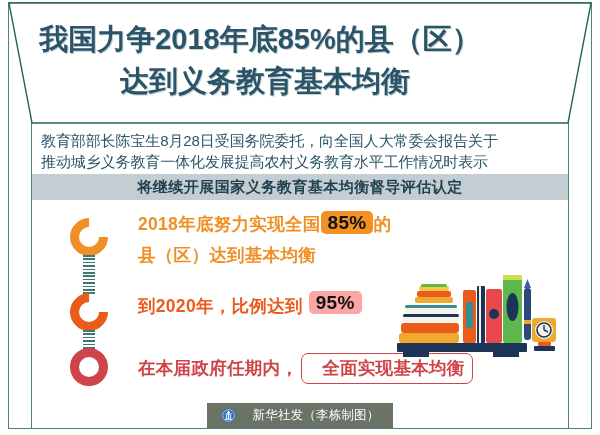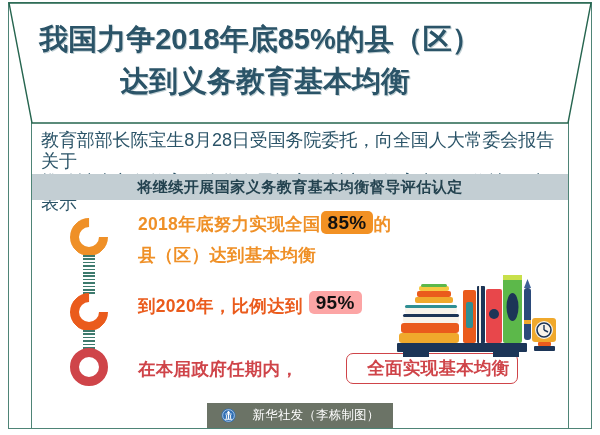--- a/index.html
+++ b/index.html
@@ -72,21 +72,21 @@
   }
   .title-line2 { padding-left: 10px; }
 
   
   .lead {
     position: absolute;
     left: 41px;
     top: 130px;
     width: 518px;
     color: #2b5468;
-    font-size: 18px;
+    font-size: 15px;
     line-height: 21px;
     letter-spacing: -0.1px;
   }
 
   
   .banner {
     position: absolute;
     left: 32px;
     top: 174px;
     width: 536px;
@@ -171,22 +171,21 @@
     display: flex;
     align-items: flex-start;
   }
   .row3-text {
     top: 148px;
     color: #cf4449;
     font-size: 17.5px;
     line-height: 30px;
     width: 430px;
     display: flex;
-    align-items: center;
-    gap: 45px;
+    align-items: flex-start;
   }
 
   .badge {
     display: inline-block;
     color: #111111;
     font-weight: bold;
     border-radius: 5px;
     padding: 0 7px;
     line-height: 23px;
     font-size: 19px;

